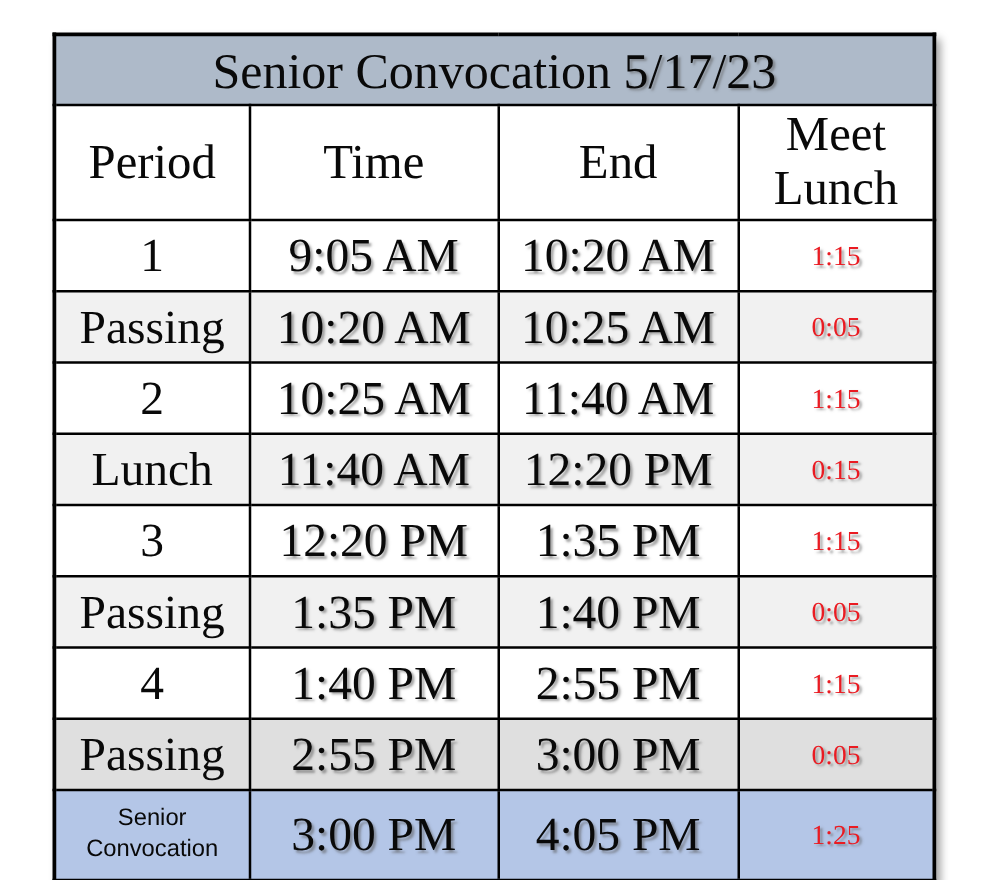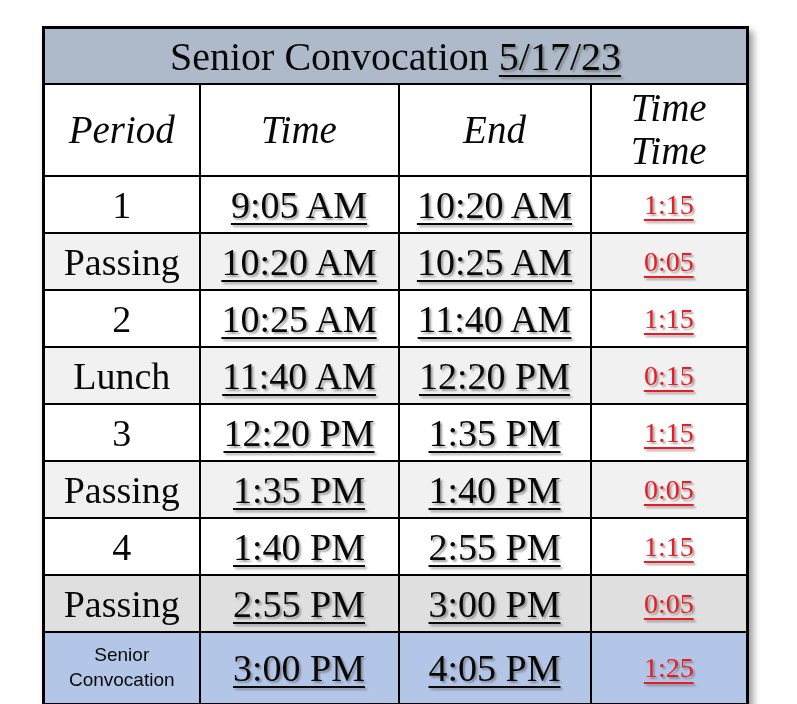--- a/index.html
+++ b/index.html
@@ -39,37 +39,35 @@
     background: var(--title-bg, #aebac9);
     font-size: 40px;
     font-weight: normal;
   }
   tr.header-row th {
     height: 90px;
     font-size: 39px;
     font-weight: normal;
     line-height: 1.1;
     background: #ffffff;
-    font-style: italic;
   }
   tr.data-row td { height: 55px; background: #ffffff; }
   tr.variant-gray td      { background: var(--alt-row-bg, #f1f1f1); }
   tr.variant-darkgray td  { background: var(--dark-row-bg, #dfdfdf); }
   tr.variant-blue td      { background: var(--highlight-row-bg, #b4c6e7); height: 70px; }
   .period-cell { font-size: 38px; }
   .period-cell.small-sans {
     font-family: "Liberation Sans", sans-serif;
     font-size: 19px;
     line-height: 1.3;
   }
   .time-cell { font-size: 38px; margin-left: 24px; }
-  .meet-cell { font-size: 28px; }
+  .meet-cell { font-size: 22px; }
   
   .u {
-    text-decoration: underline;
     text-decoration-thickness: 2px;
     text-underline-offset: 5px;
     text-shadow: 2px 2px 2px rgba(90,90,90,0.55);
   }
   .red { color: var(--meet-red, #ea1b22); }
 </style>
 </head>
 <body>
 
 <div class="stage">
@@ -84,21 +82,21 @@
       <tr class="title-row">
         <td colspan="4">
           <span>Senior Convocation</span>
           <span class="u">5/17/23</span>
         </td>
       </tr>
       <tr class="header-row">
         <th>Period</th>
         <th>Time</th>
         <th>End</th>
-        <th>Time Time</th>
+        <th>Meet Lunch</th>
       </tr>
     </tbody>
     <tbody>
         <tr class="data-row variant-white">
     <td class="period-cell">1</td>
     <td class="time-cell">
       <span class="u">9:05 AM</span>
     </td>
     <td class="time-cell">
       <span class="u">10:20 AM</span>

